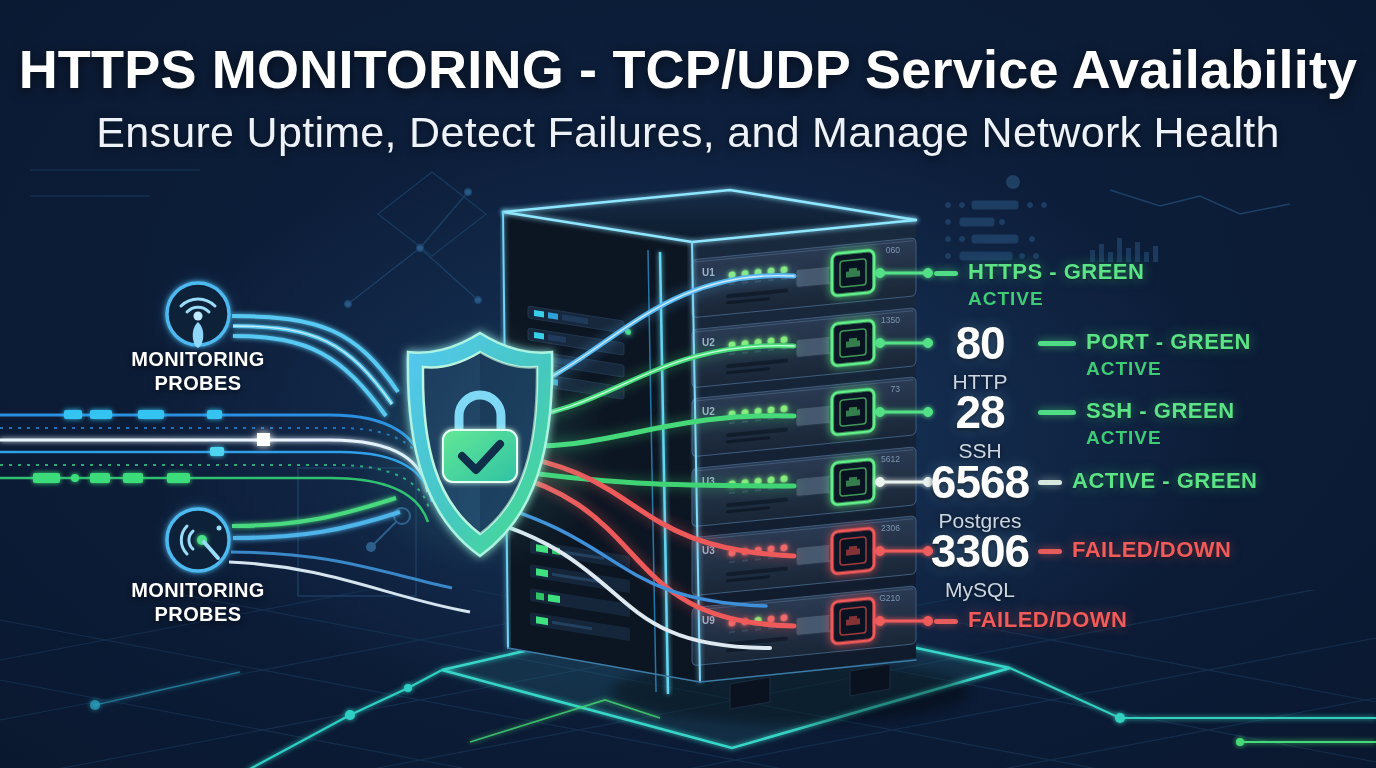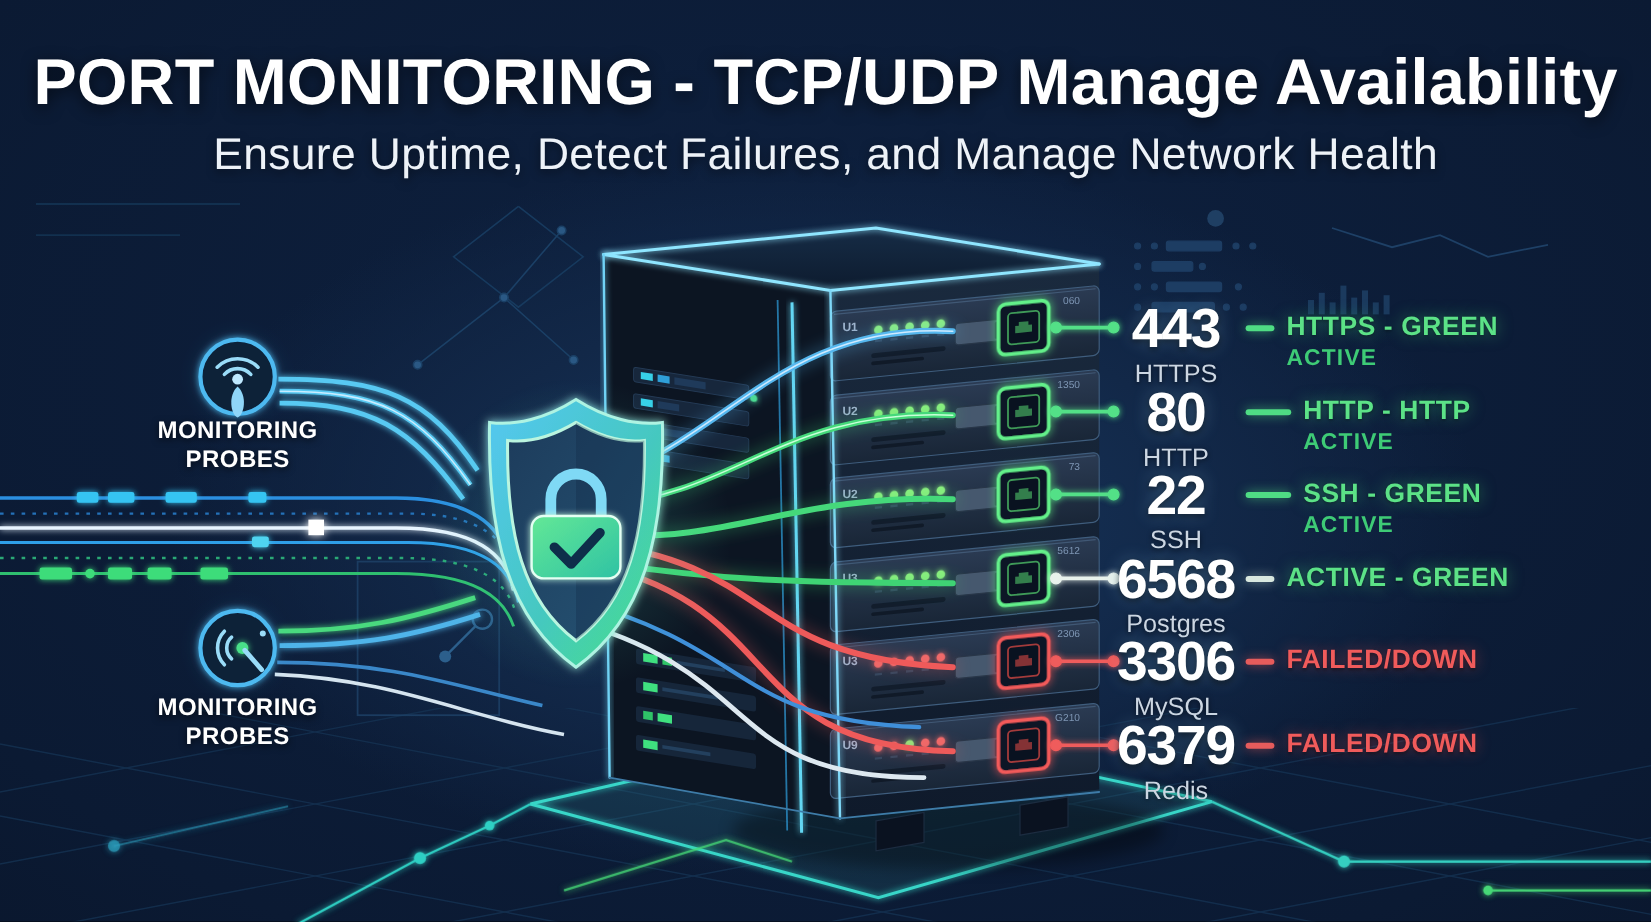--- a/index.html
+++ b/index.html
@@ -10,21 +10,21 @@
       radial-gradient(ellipse 760px 420px at 50% 56%, #17365e 0%, #122848 42%, rgba(16,36,66,0) 72%),
       radial-gradient(ellipse 1400px 900px at 50% 40%, #0e2140 0%, #0b1a33 60%, #081224 100%);
   }
   svg.scene{position:absolute;left:0;top:0;width:1376px;height:768px;}
   .overlay{position:absolute;left:0;top:0;width:1376px;height:768px;pointer-events:none;}
 
   .title{position:absolute;top:38px;left:0;width:100%;text-align:center;
     font-size:54px;font-weight:800;color:#ffffff;letter-spacing:0.2px;
     text-shadow:0 3px 12px rgba(0,0,0,.6);}
   .subtitle{position:absolute;top:108px;left:0;width:100%;text-align:center;
-    font-size:37px;font-weight:500;color:#edf2f8;letter-spacing:0.3px;
+    font-size:43px;font-weight:500;color:#edf2f8;letter-spacing:0.3px;
     text-shadow:0 2px 8px rgba(0,0,0,.5);}
 
   .probe-label{position:absolute;width:224px;text-align:center;font-size:20px;
     font-weight:800;color:#ffffff;line-height:1.18;white-space:pre-line;
     letter-spacing:.4px;text-shadow:0 2px 6px rgba(0,0,0,.65);}
   #probe-label-1{left:86px;top:348px;}
   #probe-label-2{left:86px;top:579px;}
   .shield-label{position:absolute;left:329px;top:560px;width:224px;text-align:center;
     font-size:21px;font-weight:800;color:#ffffff;line-height:1.2;white-space:pre-line;
     letter-spacing:.4px;text-shadow:0 2px 6px rgba(0,0,0,.65);}
@@ -402,55 +402,51 @@
           <circle cx="880" cy="551" r="4.5"></circle>
           <circle cx="928" cy="551" r="4.5"></circle>
       <line x1="876" y1="621" x2="930" y2="621" stroke-width="3"></line>
           <circle cx="880" cy="621" r="4.5"></circle>
           <circle cx="928" cy="621" r="4.5"></circle>
     </g>
   </g>
 </svg>
 
 <div class="overlay">
-  <div class="title">PORT MONITORING - TCP/UDP Manage Availability</div>
+  <div class="title">HTTPS MONITORING - TCP/UDP Service Availability</div>
   <div class="subtitle">Ensure Uptime, Detect Failures, and Manage Network Health</div>
 
   <div class="probe-label" id="probe-label-1">MONITORING
 PROBES</div>
   <div class="probe-label" id="probe-label-2">MONITORING
 PROBES</div>
 
   <div class="port-row row-0 up">
-    <div class="num-col">
-      <div class="port-number">443</div>
-      <div class="port-protocol">HTTPS</div>
-    </div>
     <div class="dash"></div>
     <div class="status-col">
       <div class="port-status">HTTPS - GREEN</div>
       <div class="port-sub">ACTIVE</div>
     </div>
   </div>
 
   <div class="port-row row-1 up">
     <div class="num-col">
       <div class="port-number">80</div>
       <div class="port-protocol">HTTP</div>
     </div>
     <div class="dash"></div>
     <div class="status-col">
-      <div class="port-status">HTTP - HTTP</div>
+      <div class="port-status">PORT - GREEN</div>
       <div class="port-sub">ACTIVE</div>
     </div>
   </div>
 
   <div class="port-row row-2 up">
     <div class="num-col">
-      <div class="port-number">22</div>
+      <div class="port-number">28</div>
       <div class="port-protocol">SSH</div>
     </div>
     <div class="dash"></div>
     <div class="status-col">
       <div class="port-status">SSH - GREEN</div>
       <div class="port-sub">ACTIVE</div>
     </div>
   </div>
 
   <div class="port-row row-3 up">
@@ -471,24 +467,20 @@
       <div class="port-protocol">MySQL</div>
     </div>
     <div class="dash"></div>
     <div class="status-col">
       <div class="port-status">FAILED/DOWN</div>
 
     </div>
   </div>
 
   <div class="port-row row-5 down">
-    <div class="num-col">
-      <div class="port-number">6379</div>
-      <div class="port-protocol">Redis</div>
-    </div>
     <div class="dash"></div>
     <div class="status-col">
       <div class="port-status">FAILED/DOWN</div>
 
     </div>
   </div>
 </div>
 
 </div>
 

